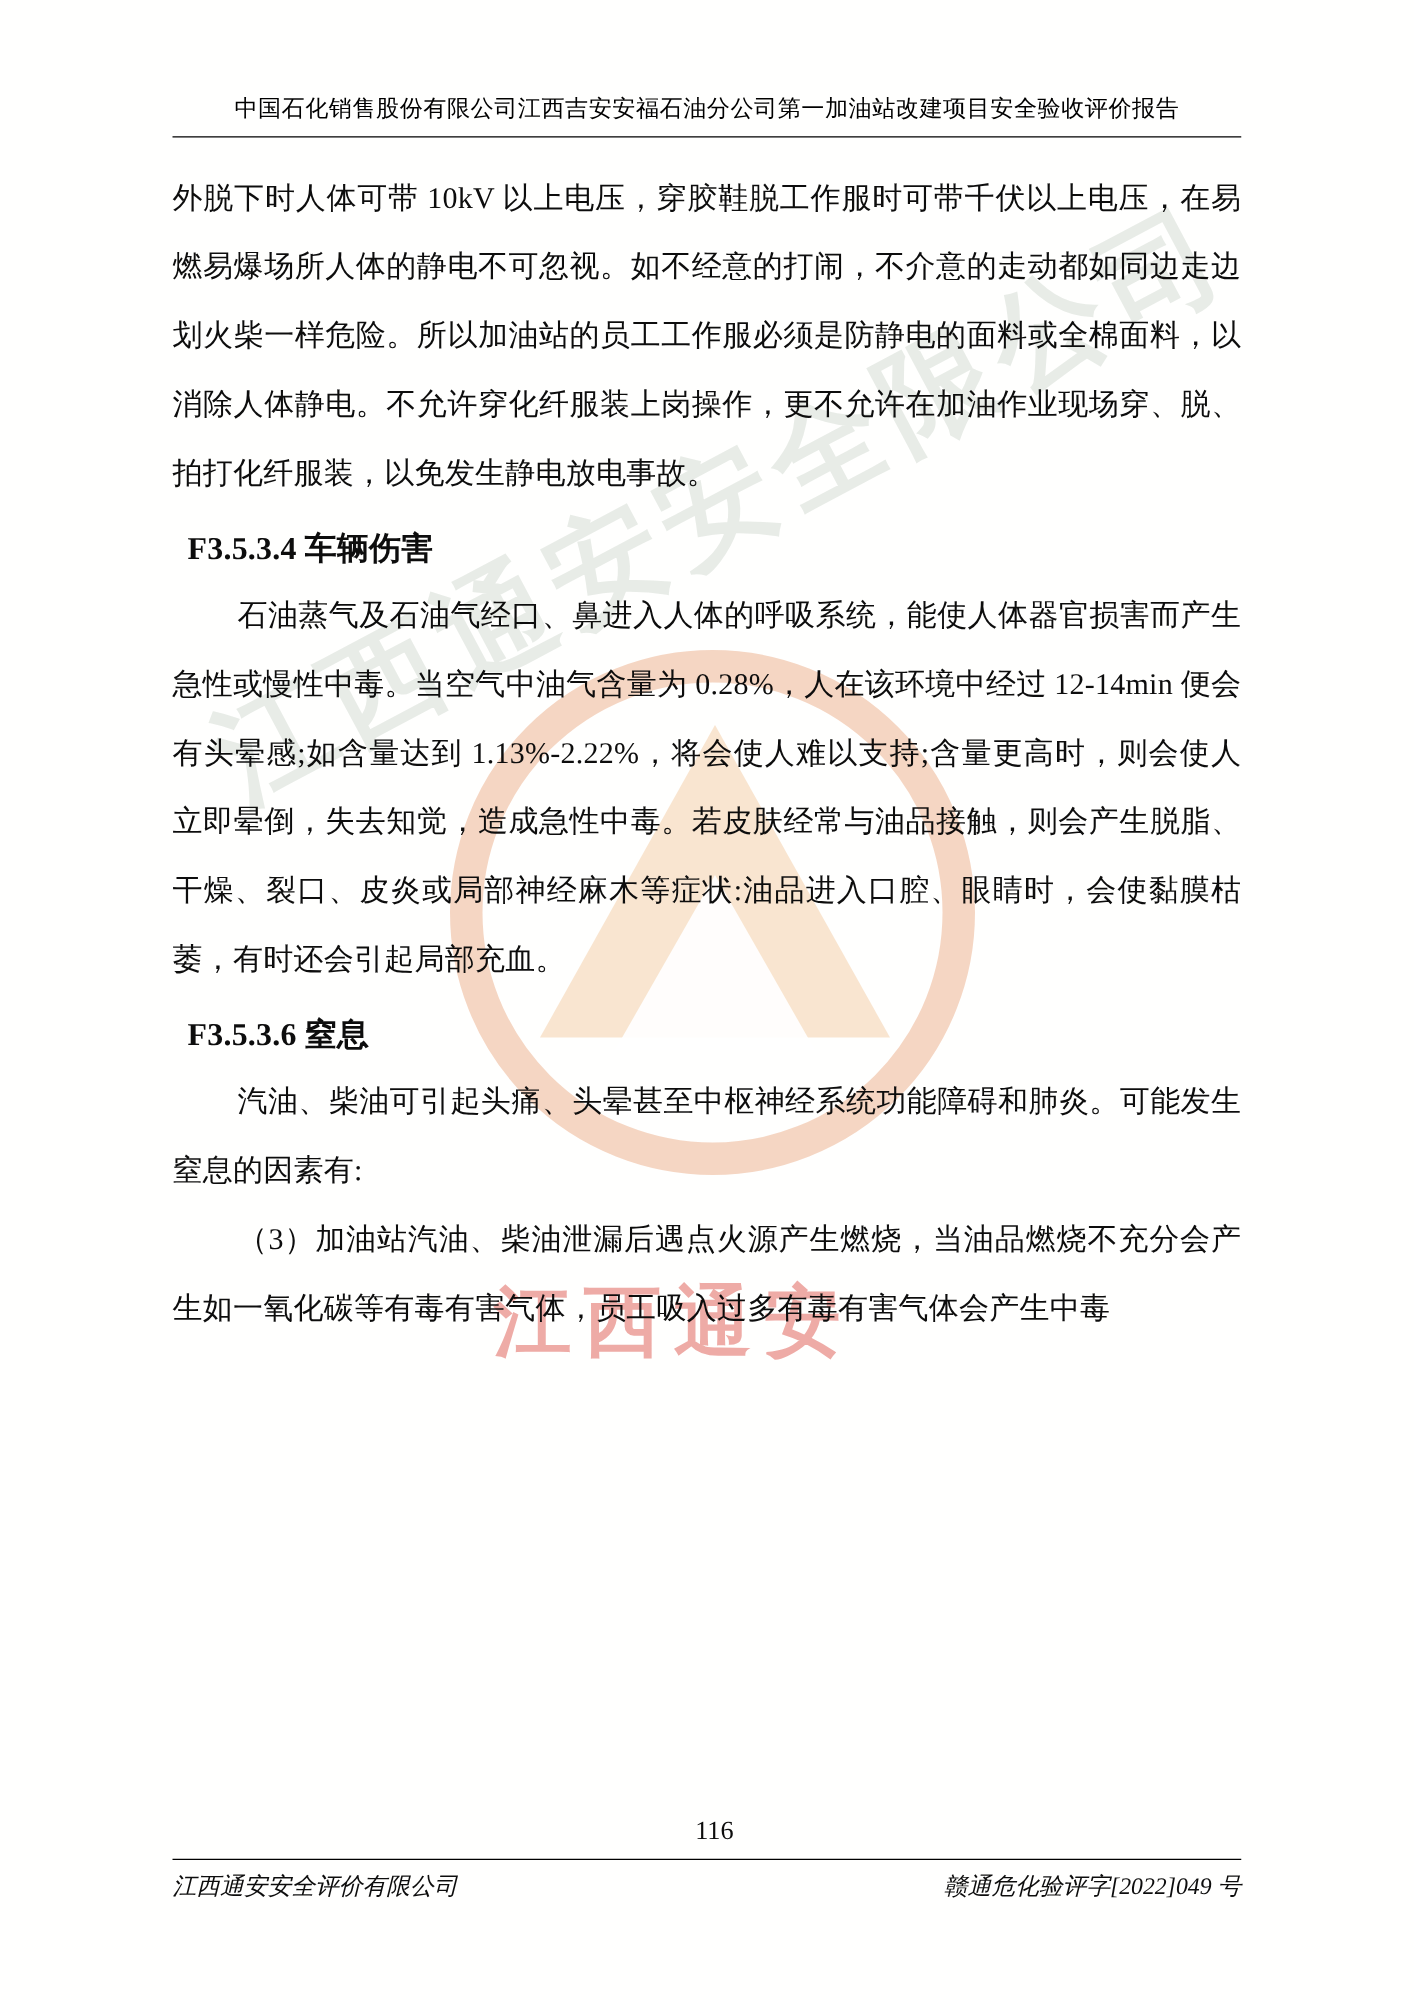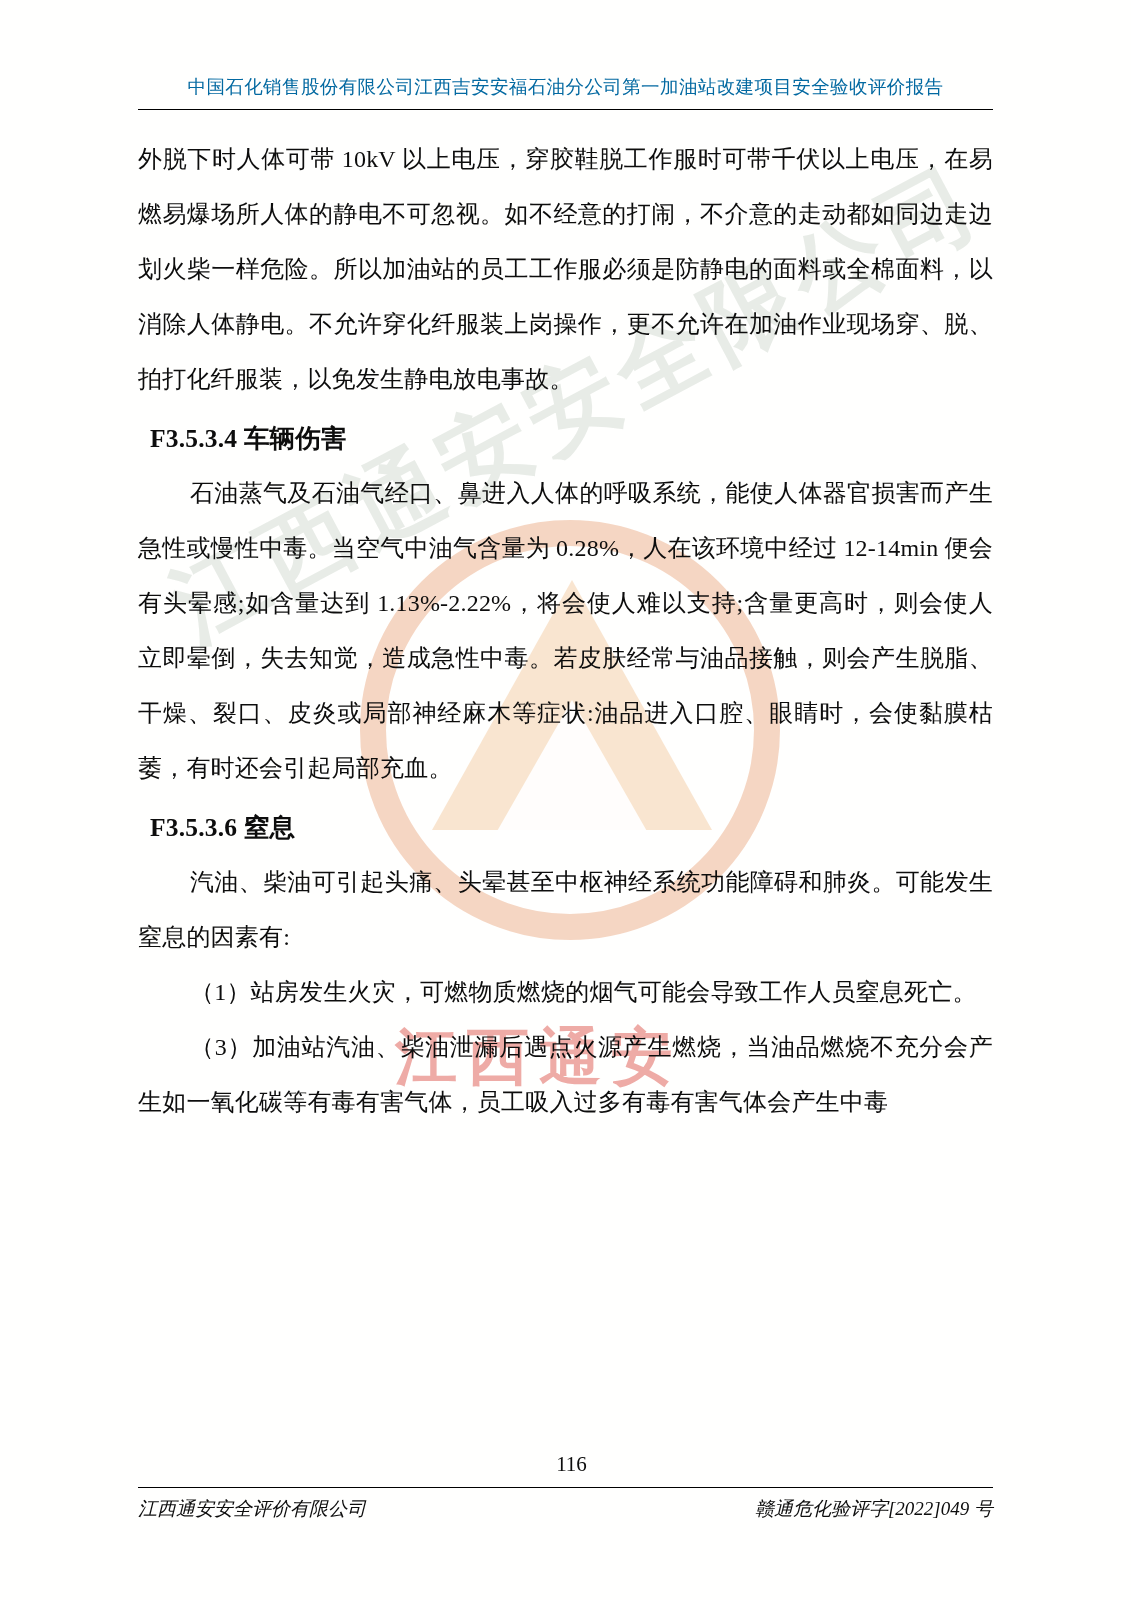--- a/index.html
+++ b/index.html
@@ -84,21 +84,21 @@
   .content {
     position: relative;
     z-index: 2;
   }
   .doc-header {
     margin: 0 138px 0 138px;
     padding-top: 74px;
     text-align: center;
     font-size: 18.5px;
     letter-spacing: 0.4px;
-    color: #0369a1;
+    color: #000000;
     font-family: "Liberation Serif", serif;
   }
   .header-rule {
     margin: 10px 138px 0 138px;
     border-bottom: 1.4px solid #000;
   }
 
   
   .body-area {
     margin: 0 138px;
@@ -176,21 +176,20 @@
     <div class="body-area">
 
       <p class="para">外脱下时人体可带 10kV 以上电压，穿胶鞋脱工作服时可带千伏以上电压，在易燃易爆场所人体的静电不可忽视。如不经意的打闹，不介意的走动都如同边走边划火柴一样危险。所以加油站的员工工作服必须是防静电的面料或全棉面料，以消除人体静电。不允许穿化纤服装上岗操作，更不允许在加油作业现场穿、脱、拍打化纤服装，以免发生静电放电事故。</p>
 
       <h3 class="heading">F3.5.3.4  车辆伤害</h3>
 
       <p class="para indent">石油蒸气及石油气经口、鼻进入人体的呼吸系统，能使人体器官损害而产生急性或慢性中毒。当空气中油气含量为 0.28%，人在该环境中经过 12-14min 便会有头晕感;如含量达到 1.13%-2.22%，将会使人难以支持;含量更高时，则会使人立即晕倒，失去知觉，造成急性中毒。若皮肤经常与油品接触，则会产生脱脂、干燥、裂口、皮炎或局部神经麻木等症状:油品进入口腔、眼睛时，会使黏膜枯萎，有时还会引起局部充血。</p>
 
       <h3 class="heading">F3.5.3.6  窒息</h3>
       <p class="para indent">汽油、柴油可引起头痛、头晕甚至中枢神经系统功能障碍和肺炎。可能发生窒息的因素有:</p>
-      <p class="para indent">（1）站房发生火灾，可燃物质燃烧的烟气可能会导致工作人员窒息死亡。</p>
       <p class="para indent">（3）加油站汽油、柴油泄漏后遇点火源产生燃烧，当油品燃烧不充分会产生如一氧化碳等有毒有害气体，员工吸入过多有毒有害气体会产生中毒</p>
 
     </div>
   </div>
 
   <div class="page-number">116</div>
   <div class="footer-rule"></div>
   <div class="footer">
     <span>江西通安安全评价有限公司</span>
     <span>赣通危化验评字[2022]049 号</span>

